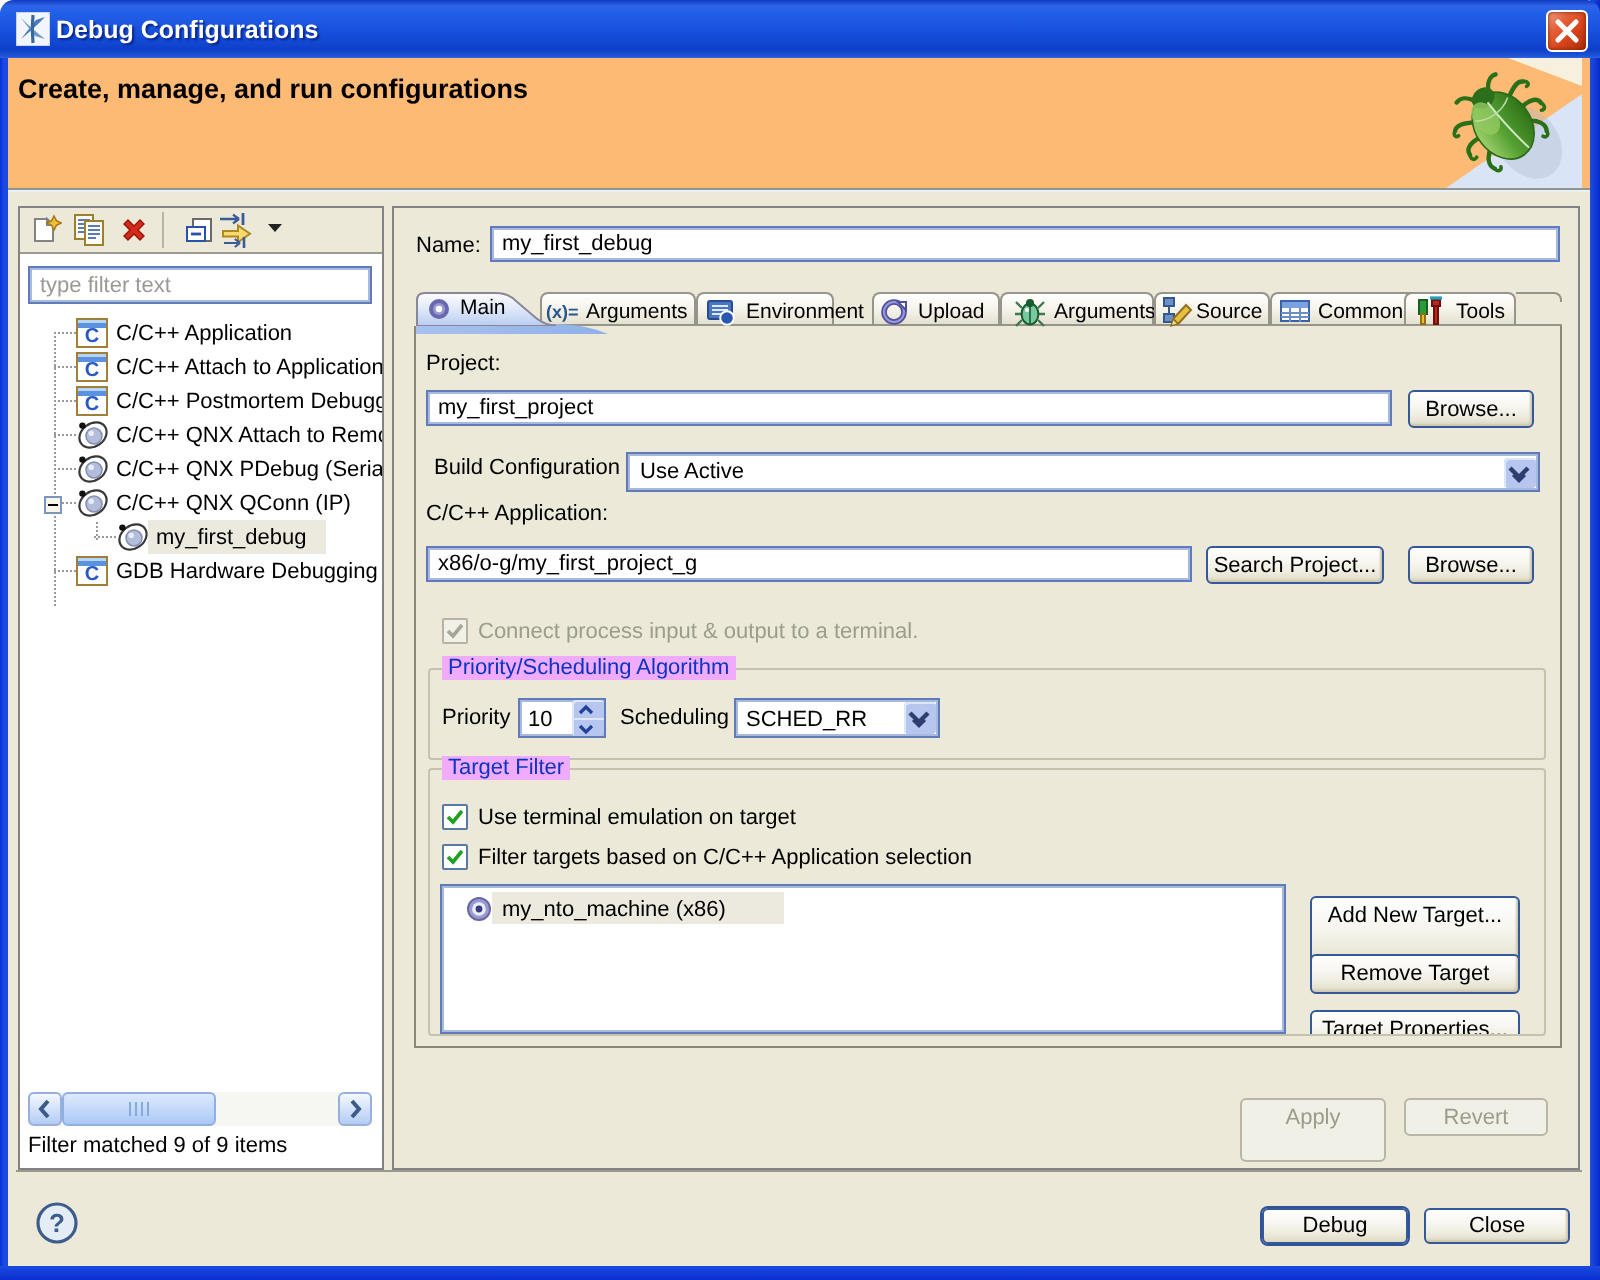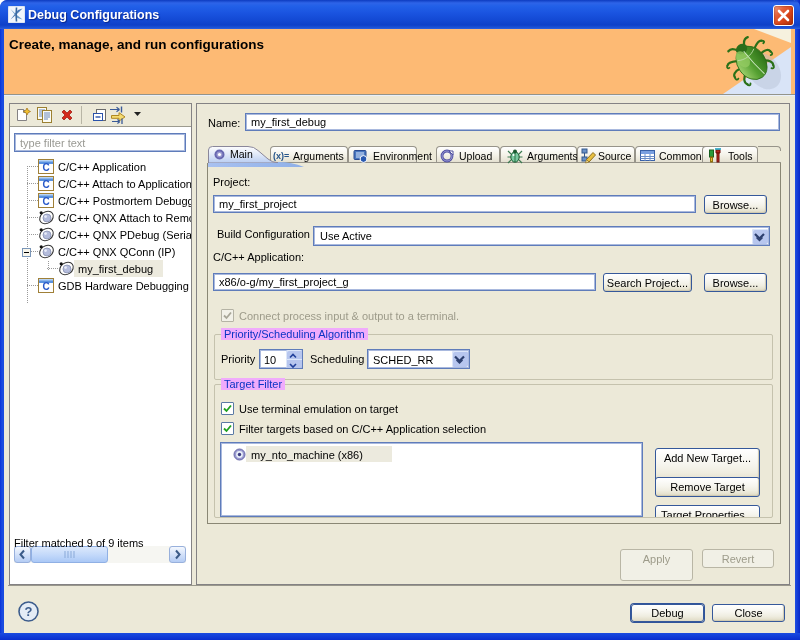--- a/index.html
+++ b/index.html
@@ -228,21 +228,21 @@
       <path d="M9 3.5 L5.5 7.5 L9 11.5" stroke="#3b5b88" stroke-width="2" fill="none"></path>
     </svg></div>
 <div class="abs" style="left:31px;top:546px;width:77px;height:17px;border:1px solid #90b0e4;border-radius:3px;background:linear-gradient(180deg,#dce9fc,#c2d8fa 55%,#aac8f6)">
  <svg width="75" height="15">
       <path d="M33 4 v7 M36 4 v7 M39 4 v7 M42 4 v7" stroke="#89a9d8" stroke-width="1"></path>
     </svg></div>
 <div class="abs" style="left:169px;top:546px;width:17px;height:17px;border:1px solid #98b0dc;border-radius:3px;background:linear-gradient(180deg,#f4f8fe,#cdddf8 60%,#b4ccf4)">
  <svg width="15" height="15">
       <path d="M6 3.5 L9.5 7.5 L6 11.5" stroke="#3b5b88" stroke-width="2" fill="none"></path>
     </svg></div>
-<div class="lbl" style="left:14px;top:537px">Filter matched 9 of 9 items</div>
+<div class="lbl" style="left:14px;top:567px">Filter matched 9 of 9 items</div>
 
 <div class="abs" style="left:196px;top:103px;width:594px;height:482px;border:1px solid #848284;background:#ece9d8"></div>
 <div class="lbl" style="left:208px;top:117px">Name:</div>
 <div class="field" style="left:245px;top:113px;width:535px;height:18px"></div>
 <div class="lbl" style="left:251px;top:116px">my_first_debug</div>
 
 <div class="abs" style="left:207px;top:163px;width:574px;height:361px;border:1px solid #8a8775;border-top:none;background:#ece9d8"></div>
 <div class="abs" style="left:278px;top:162px;width:503px;height:1px;background:#97948a"></div>
 <svg class="abs" style="left:208px;top:162px" width="100" height="5">
     <defs>

